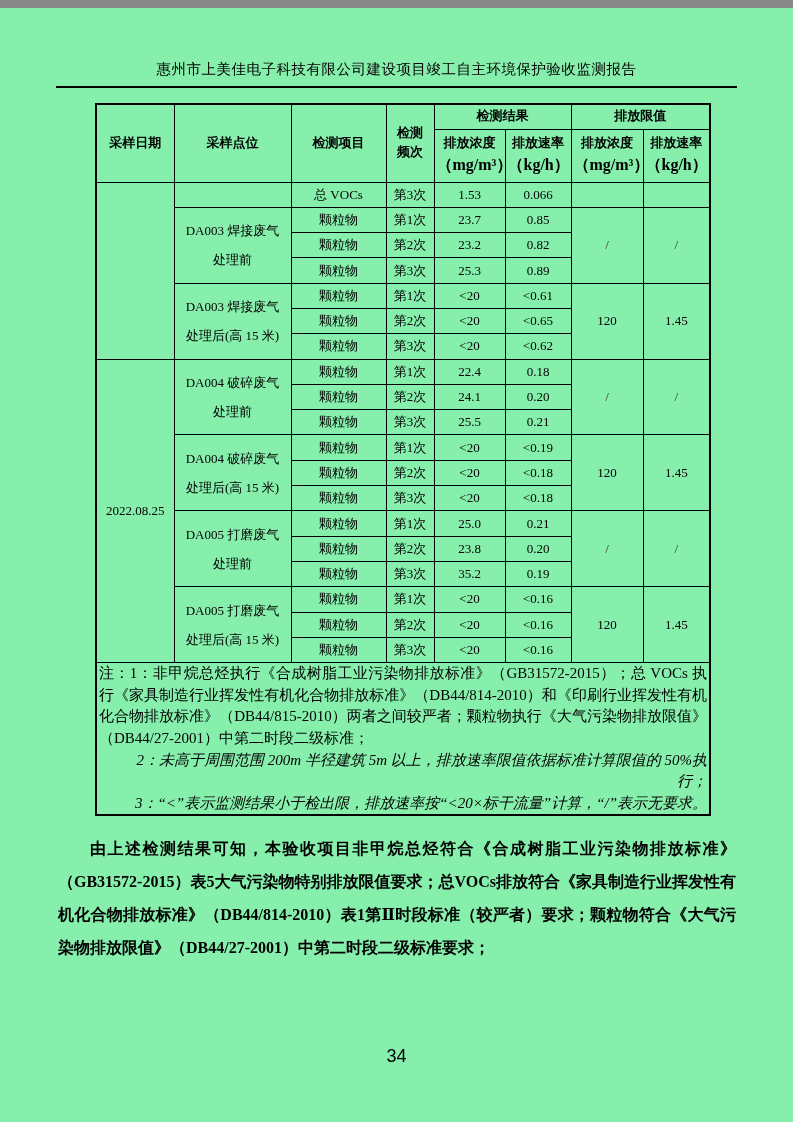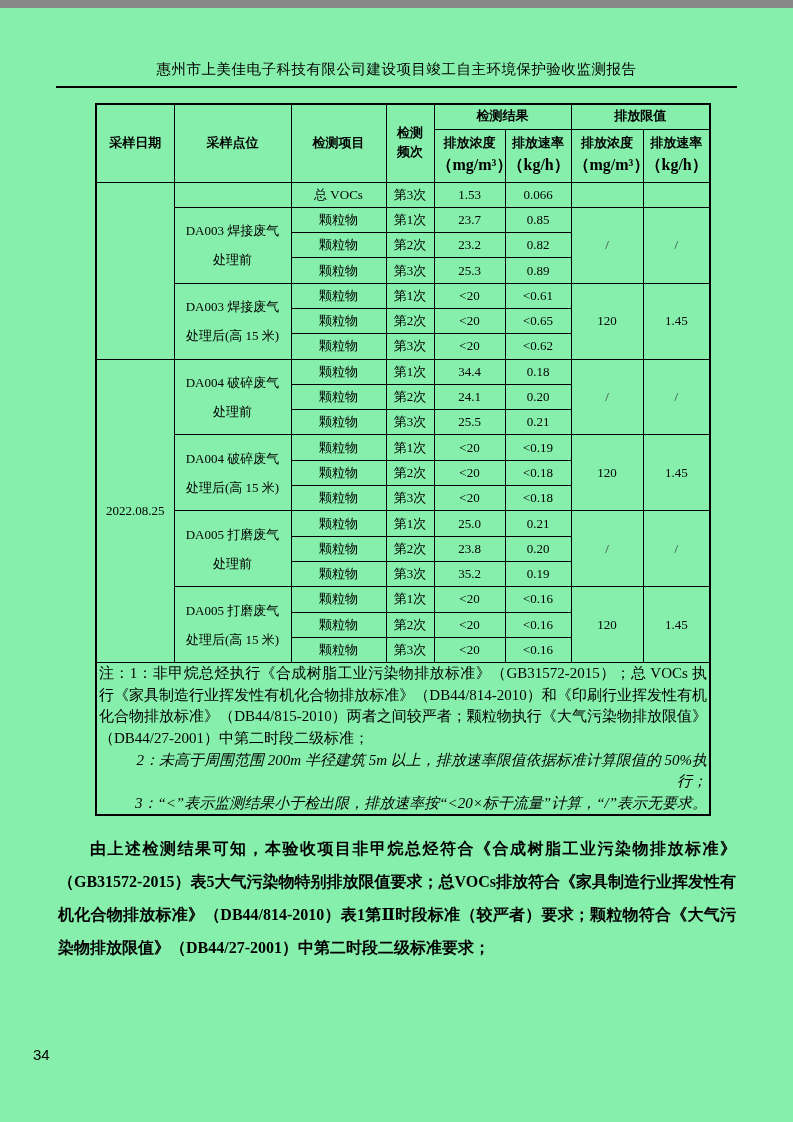--- a/index.html
+++ b/index.html
@@ -61,24 +61,23 @@
     font-size: 16px;
     font-weight: bold;
     line-height: 33px;
     text-indent: 2em;
     text-align: justify;
   }
   .footer {
     position: absolute;
     top: 1038px; left: 0;
     width: 100%;
-    text-align: left;
-    font-size: 15px;
+    text-align: center;
+    font-size: 18px;
     font-family: "Liberation Sans", sans-serif;
-    padding-left: 33px;
   }
 </style>
 </head>
 <body>
 
 <div class="page">
 
   <div class="doc-title">惠州市上美佳电子科技有限公司建设项目竣工自主环境保护验收监测报告</div>
   <hr class="title-rule">
 
@@ -187,21 +186,21 @@
     </tr>
 
     <tr class="dr">
       <td rowspan="12">2022.08.25</td>
       <td class="pt" rowspan="3">
         <div>DA004 破碎废气</div>
         <div>处理前</div>
       </td>
       <td>颗粒物</td>
       <td>第1次</td>
-      <td>34.4</td>
+      <td>22.4</td>
       <td>0.18</td>
       <td class="lim" rowspan="3">/</td>
       <td class="lim" rowspan="3">/</td>
     </tr>
     <tr class="dr">
       <td>颗粒物</td>
       <td>第2次</td>
       <td>24.1</td>
       <td>0.20</td>
     </tr>

